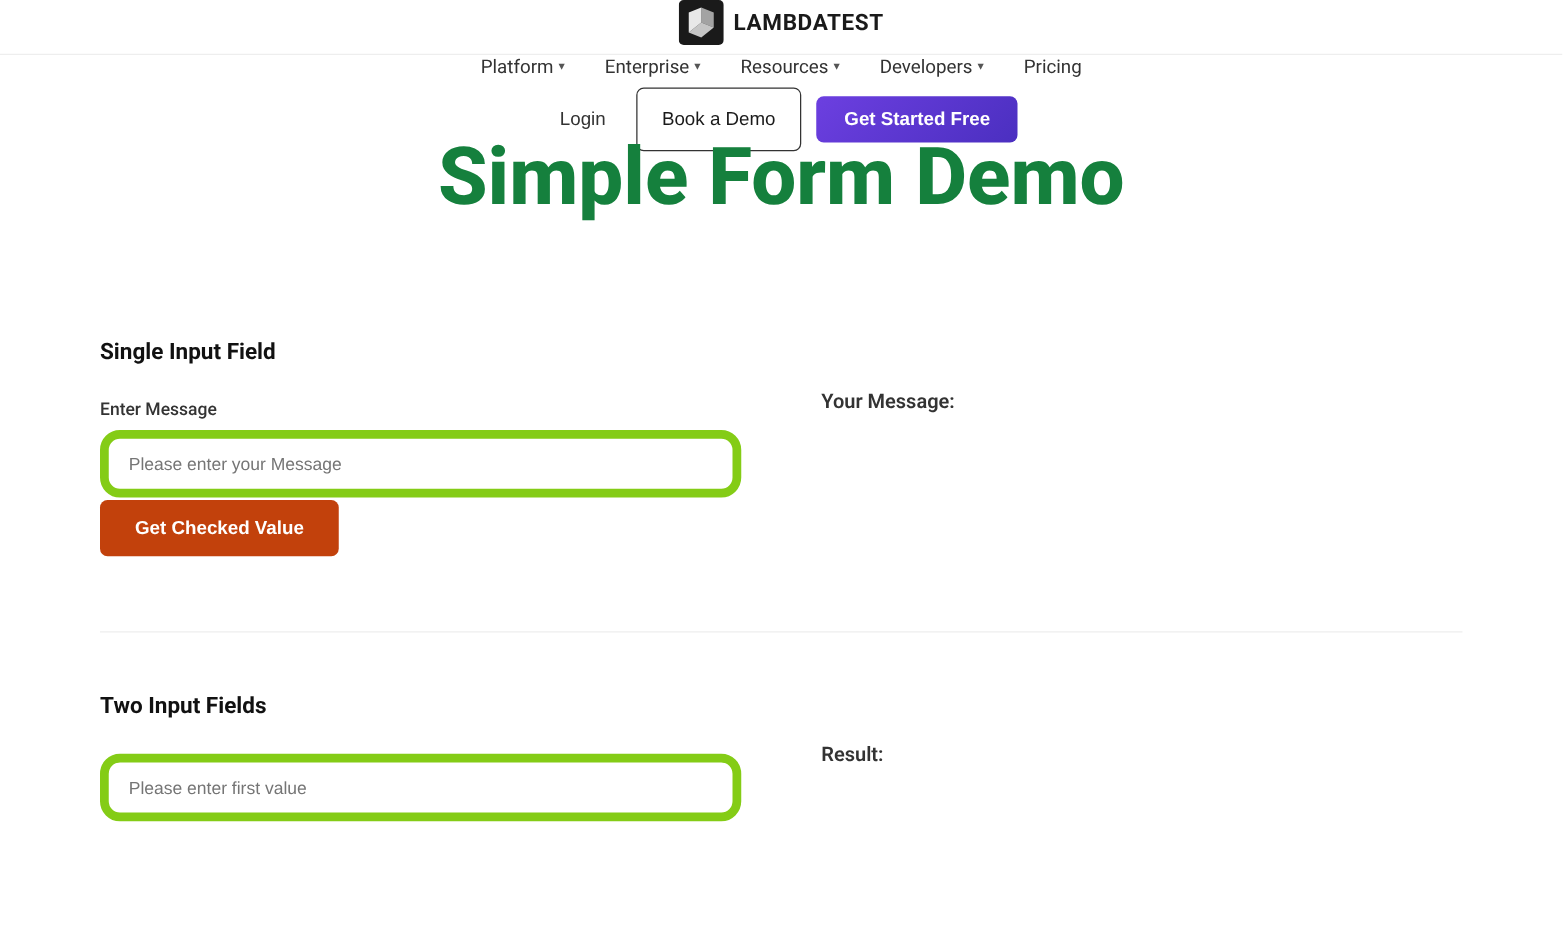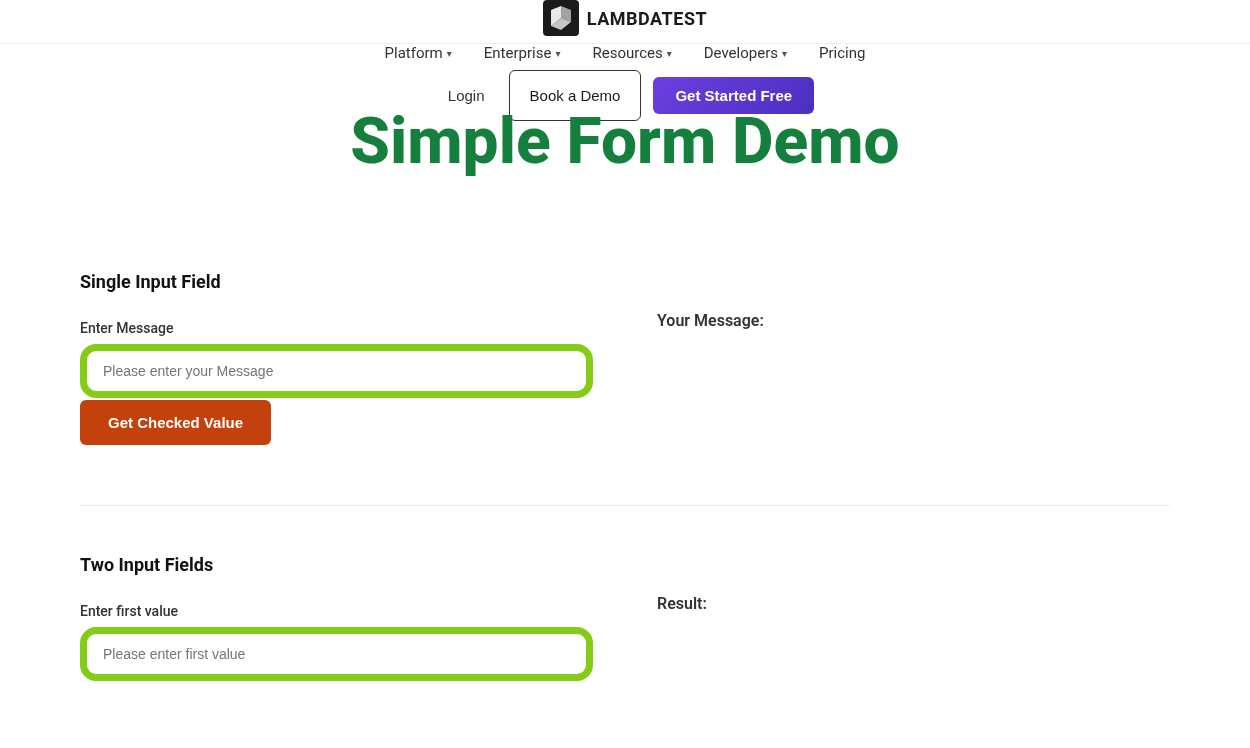--- a/index.html
+++ b/index.html
@@ -243,21 +243,20 @@
     <div class="form-right">
       <span class="result-label">Your Message:</span>
     </div>
   </div>
 
   <hr class="divider">
 
   <div class="form-section">
     <div class="form-left">
       <h2 class="section-title">Two Input Fields</h2>
-      <div class="field-label">Enter first value</div>
       <input type="text" class="text-input" placeholder="Please enter first value" style="">
     </div>
     <div class="form-right">
       <span class="result-label">Result:</span>
     </div>
   </div>
 
 </div>
 
 </body></html>

